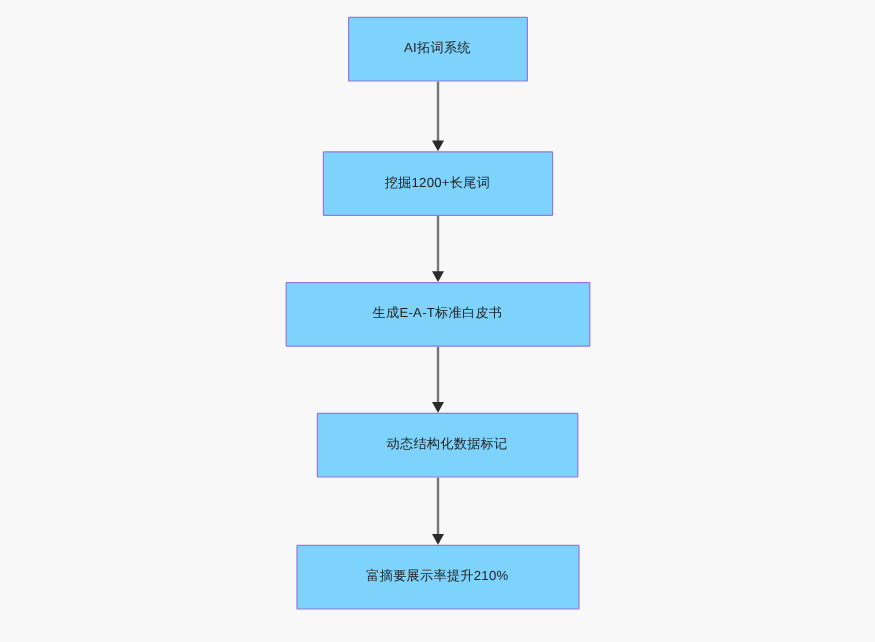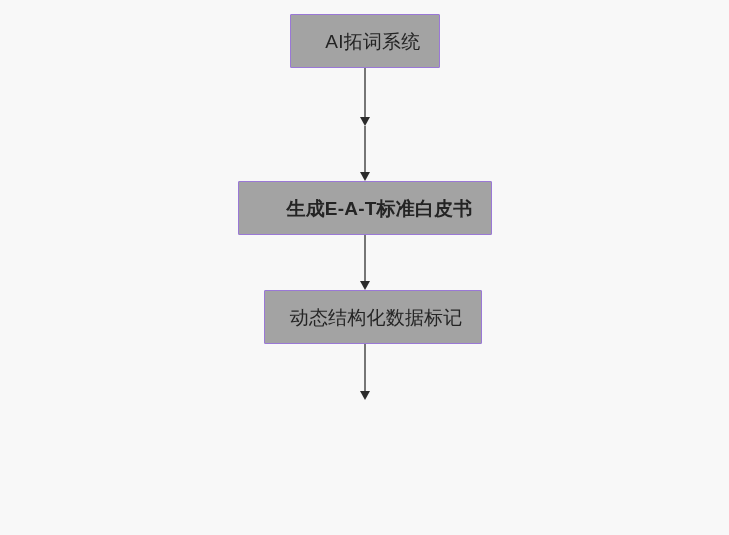--- a/index.html
+++ b/index.html
@@ -25,28 +25,28 @@
     left: 0;
     top: 0;
     width: 729px;
     height: 535px;
     display: flex;
     flex-direction: column;
     align-items: center;
   }
   .node {
     box-sizing: border-box;
-    background: #a3a3a3;
+    background: #7dd3fc;
     border: 1.4px solid #9a78d6;
     border-radius: 1px;
     display: flex;
     align-items: center;
-    justify-content: flex-end;
+    justify-content: center;
     color: #242424;
-    font-size: 19px;
+    font-size: 11px;
     line-height: 1;
     letter-spacing: 0.2px;
     white-space: nowrap;
     padding: 0 18px;
     height: 54px;
   }
   .node-label {
     display: block;
     transform: translateY(-0.5px);
   }
@@ -71,41 +71,44 @@
     border-top: 9px solid #2b2b2b;
     margin-top: -1px;
     flex: 0 0 auto;
   }
 
   
   #node-0 { margin-top: 14px; width: 150px; }
   #conn-0 { height: 58px; }
   #node-1 { width: 192px; }
   #conn-1 { height: 55px; }
-  #node-2 { width: 254px; font-weight: bold; }
+  #node-2 { width: 254px; }
   #conn-2 { height: 55px; }
   #node-3 { width: 218px; margin-left: 16px; }
   #conn-3 { height: 56px; }
   #node-4 { width: 236px; }
 </style>
 </head>
 <body>
 
 <div id="flow-canvas">
   <div class="flow-column">
 
     <div class="node" id="node-0">
       <span class="node-label">AI拓词系统</span>
     </div>
 
     <div class="connector" id="conn-0">
       <div class="line"></div>
       <div class="arrowhead"></div>
     </div>
 
+    <div class="node" id="node-1">
+      <span class="node-label">挖掘1200+长尾词</span>
+    </div>
 
     <div class="connector" id="conn-1">
       <div class="line"></div>
       <div class="arrowhead"></div>
     </div>
 
     <div class="node" id="node-2">
       <span class="node-label">生成E-A-T标准白皮书</span>
     </div>
 
@@ -116,15 +119,18 @@
 
     <div class="node" id="node-3">
       <span class="node-label">动态结构化数据标记</span>
     </div>
 
     <div class="connector" id="conn-3">
       <div class="line"></div>
       <div class="arrowhead"></div>
     </div>
 
+    <div class="node" id="node-4">
+      <span class="node-label">富摘要展示率提升210%</span>
+    </div>
 
   </div>
 </div>
 
 </body></html>

